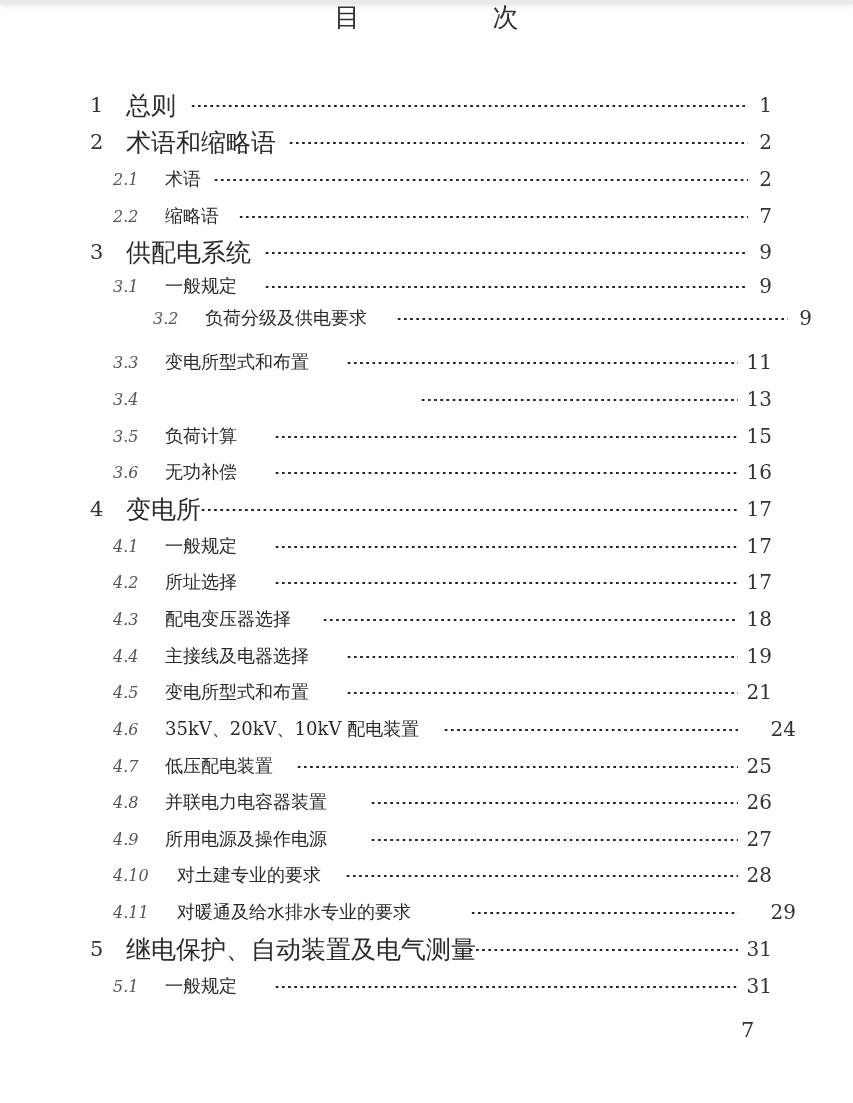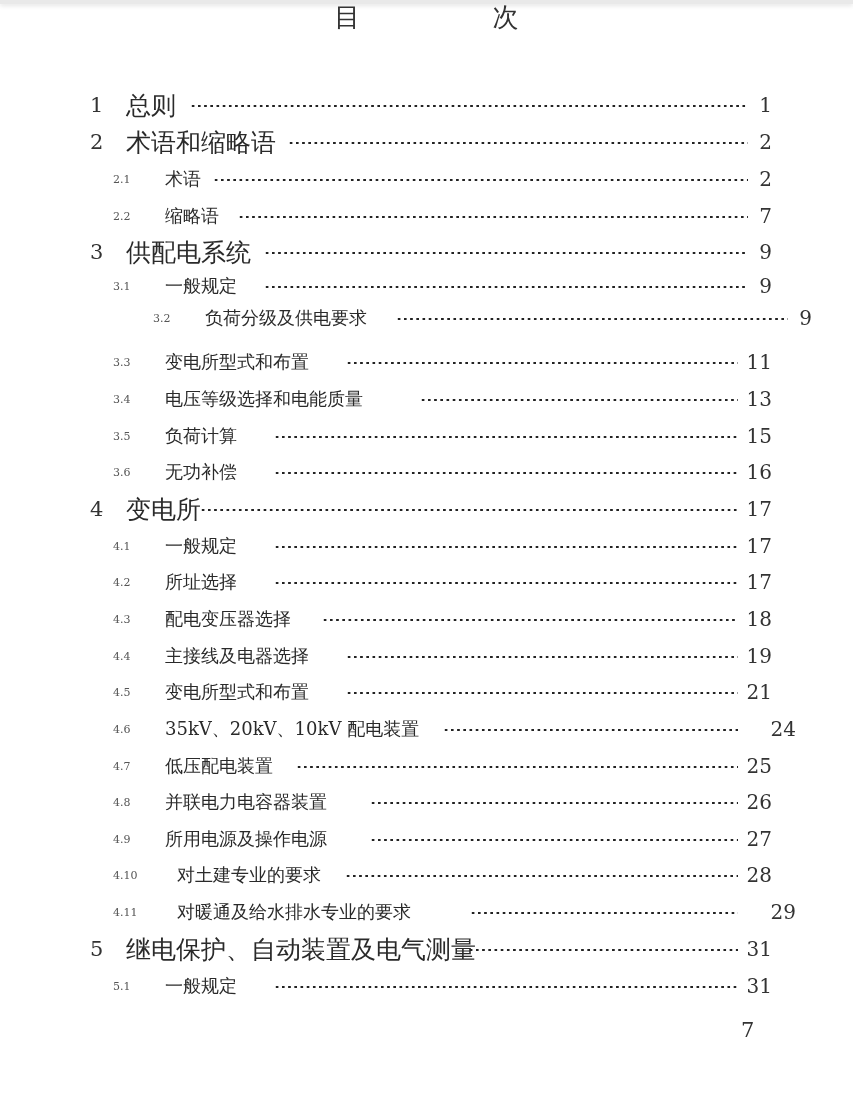--- a/index.html
+++ b/index.html
@@ -65,21 +65,21 @@
     .toc-page {
       position: absolute;
       text-align: right;
       right: 81px;
       white-space: nowrap;
       color: #333;
     }
     .lvl1 .toc-num { left: 90px; font-size: 21px; }
     .lvl1 .toc-label { left: 126px; font-size: 25px; }
     .lvl1 .toc-page { font-size: 20px; }
-    .lvl2 .toc-num { left: 113px; font-size: 11px; color: #555; }
+    .lvl2 .toc-num { left: 113px; font-size: 16px; color: #555; font-style: italic; }
     .lvl2 .toc-label { left: 165px; font-size: 18px; }
     .lvl2 .toc-page { font-size: 20px; }
     .lvl2.wide .toc-label { left: 177px; }
     .page-number {
       position: absolute;
       top: 1018px;
       left: 741px;
       font-size: 21px;
       color: #333;
     }
@@ -135,21 +135,20 @@
       <span class="toc-page">9</span>
     </div>
     <div class="toc-row lvl2" style="top: 344px;">
       <span class="toc-num">3.3</span>
       <span class="toc-label">变电所型式和布置</span>
       <span class="toc-leader" style="left: 346px; width: 392px; top: 17px;"></span>
       <span class="toc-page">11</span>
     </div>
     <div class="toc-row lvl2" style="top: 381px;">
       <span class="toc-num">3.4</span>
-      <span class="toc-label">电压等级选择和电能质量</span>
       <span class="toc-leader" style="left: 420px; width: 318px; top: 17px;"></span>
       <span class="toc-page">13</span>
     </div>
     <div class="toc-row lvl2" style="top: 418px;">
       <span class="toc-num">3.5</span>
       <span class="toc-label">负荷计算</span>
       <span class="toc-leader" style="left: 274px; width: 464px; top: 17px;"></span>
       <span class="toc-page">15</span>
     </div>
     <div class="toc-row lvl2" style="top: 454px;">

